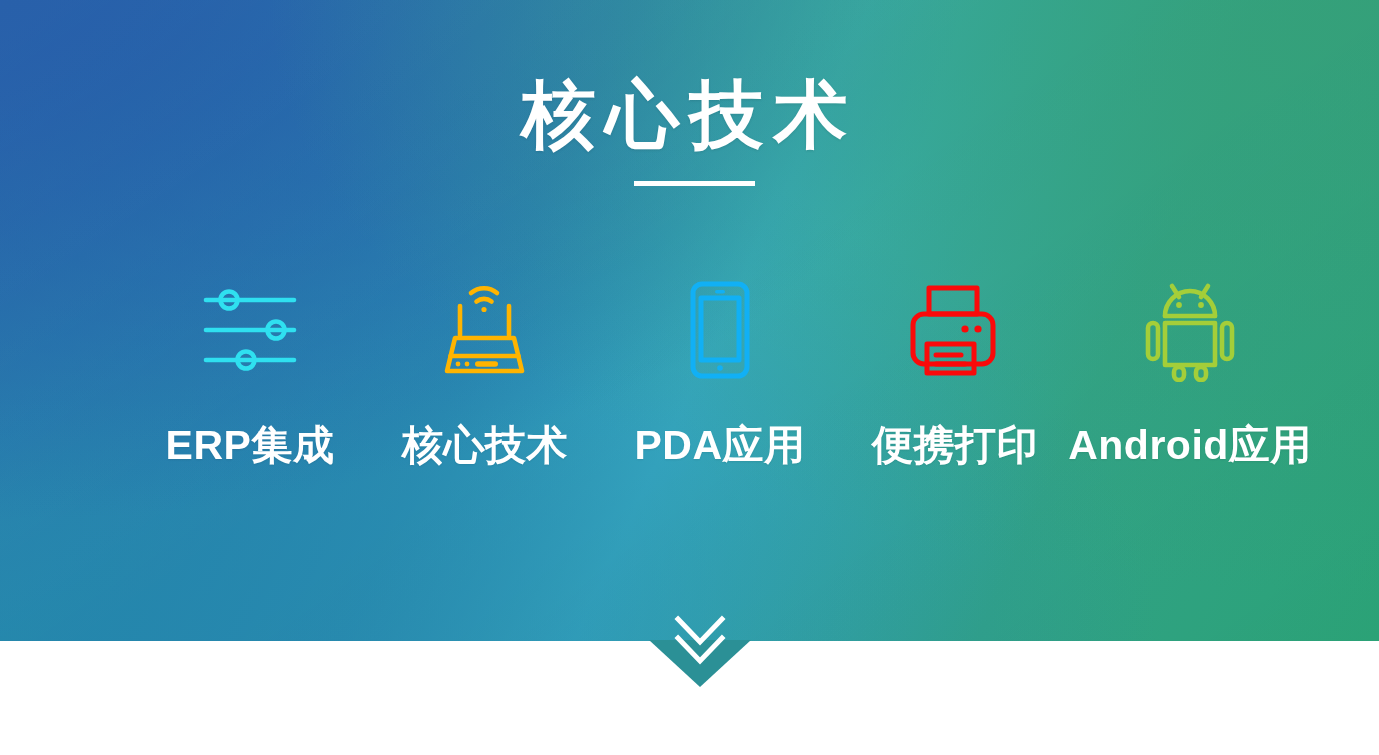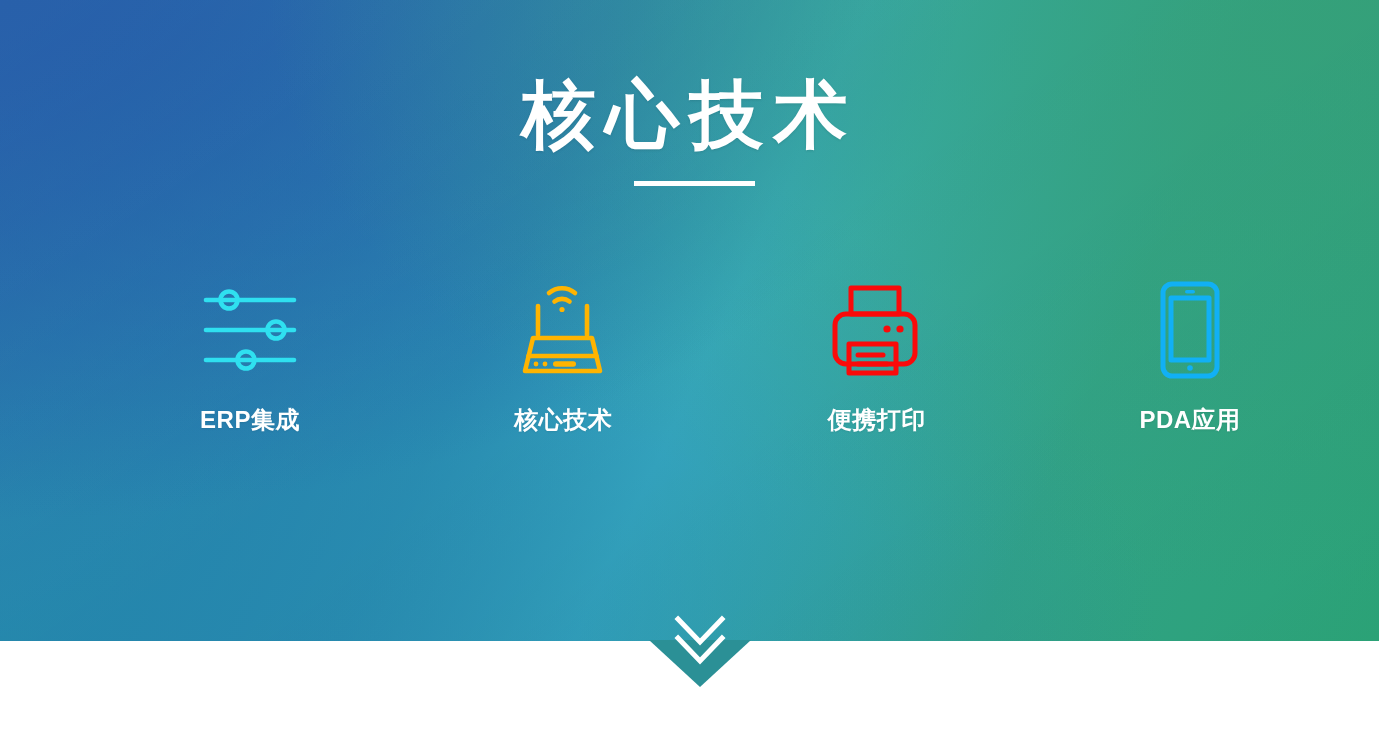--- a/index.html
+++ b/index.html
@@ -79,23 +79,23 @@
     align-items:center;
     width:220px;
   }
   .feature-icon{
     height:104px;
     display:flex;
     align-items:center;
     justify-content:center;
   }
   .feature-label{
-    margin-top:22px;
+    margin-top:36px;
     color:#ffffff;
-    font-size:24px;
+    font-size:41px;
     font-weight:bold;
     letter-spacing:0.5px;
     white-space:nowrap;
     text-shadow:0 1px 2px rgba(0,0,0,0.08);
   }
 
   
   .scroll-cue{
     position:absolute;
     left:649px; top:640px;
@@ -167,52 +167,78 @@
               <rect x="42" y="83.2" width="23" height="5.6" rx="2.8" fill="#ffb400" stroke="none"></rect>
             </g>
           </svg>
         </div>
         <div class="feature-label">核心技术</div>
       </div>
 
       <div class="feature">
         <div class="feature-icon">
           <svg width="104" height="104" viewBox="0 0 104 104" aria-hidden="true">
-            <g fill="none" stroke="#fa0a0a" stroke-width="5" stroke-linejoin="round">
-
-              <rect x="26" y="10" width="48" height="26"></rect>
-
-              <rect x="10" y="36" width="80" height="50" rx="11"></rect>
-
-              <circle cx="62" cy="51" r="3.6" fill="#fa0a0a" stroke="none"></circle>
-              <circle cx="75" cy="51" r="3.6" fill="#fa0a0a" stroke="none"></circle>
-
-              <rect x="24" y="66" width="47" height="29" fill="none"></rect>
-              <line x1="33" y1="77" x2="58" y2="77" stroke-linecap="round"></line>
-              <line x1="33" y1="86" x2="62" y2="86" stroke-linecap="round"></line>
-            </g>
-          </svg>
-        </div>
-        <div class="feature-label">便携打印</div>
-      </div>
-
-      <div class="feature">
-        <div class="feature-icon">
-          <svg width="104" height="104" viewBox="0 0 104 104" aria-hidden="true">
             <g fill="none" stroke="#11b0f5" stroke-width="5" stroke-linejoin="round">
               <rect x="25" y="6" width="54" height="92" rx="9"></rect>
               <rect x="33" y="20" width="38" height="62"></rect>
               <rect x="47" y="12" width="10" height="3.6" rx="1.8" fill="#11b0f5" stroke="none"></rect>
               <circle cx="52" cy="90" r="2.8" fill="#11b0f5" stroke="none"></circle>
             </g>
           </svg>
         </div>
         <div class="feature-label">PDA应用</div>
       </div>
 
+      <div class="feature">
+        <div class="feature-icon">
+          <svg width="104" height="104" viewBox="0 0 104 104" aria-hidden="true">
+            <g fill="none" stroke="#fa0a0a" stroke-width="5" stroke-linejoin="round">
+
+              <rect x="26" y="10" width="48" height="26"></rect>
+
+              <rect x="10" y="36" width="80" height="50" rx="11"></rect>
+
+              <circle cx="62" cy="51" r="3.6" fill="#fa0a0a" stroke="none"></circle>
+              <circle cx="75" cy="51" r="3.6" fill="#fa0a0a" stroke="none"></circle>
+
+              <rect x="24" y="66" width="47" height="29" fill="none"></rect>
+              <line x1="33" y1="77" x2="58" y2="77" stroke-linecap="round"></line>
+              <line x1="33" y1="86" x2="62" y2="86" stroke-linecap="round"></line>
+            </g>
+          </svg>
+        </div>
+        <div class="feature-label">便携打印</div>
+      </div>
+
+      <div class="feature">
+        <div class="feature-icon">
+          <svg width="104" height="104" viewBox="0 0 104 104" aria-hidden="true">
+            <g fill="none" stroke="#a4ce39" stroke-width="4.6" stroke-linecap="round" stroke-linejoin="round">
+
+              <line x1="34" y1="8" x2="41" y2="19"></line>
+              <line x1="70" y1="8" x2="63" y2="19"></line>
+
+              <path d="M27 38 A25 25 0 0 1 77 38"></path>
+              <line x1="27" y1="38" x2="77" y2="38"></line>
+
+              <circle cx="41" cy="27" r="2.9" fill="#a4ce39" stroke="none"></circle>
+              <circle cx="63" cy="27" r="2.9" fill="#a4ce39" stroke="none"></circle>
+
+              <rect x="27" y="45" width="50" height="42"></rect>
+
+              <rect x="10" y="45" width="10" height="36" rx="5"></rect>
+              <rect x="84" y="45" width="10" height="36" rx="5"></rect>
+
+              <rect x="36" y="89" width="10" height="13" rx="5"></rect>
+              <rect x="58" y="89" width="10" height="13" rx="5"></rect>
+            </g>
+          </svg>
+        </div>
+        <div class="feature-label">Android应用</div>
+      </div>
 
     </div>
   </div>
 
   <div class="scroll-cue">
     <div class="scroll-tri"></div>
     <svg class="chevrons" viewBox="0 0 102 54">
       <g fill="none" stroke="#ffffff" stroke-width="5" stroke-linecap="square" stroke-linejoin="miter">
         <polyline points="29,7 51,30 73,7"></polyline>
         <polyline points="29,26 51,49 73,26"></polyline>

